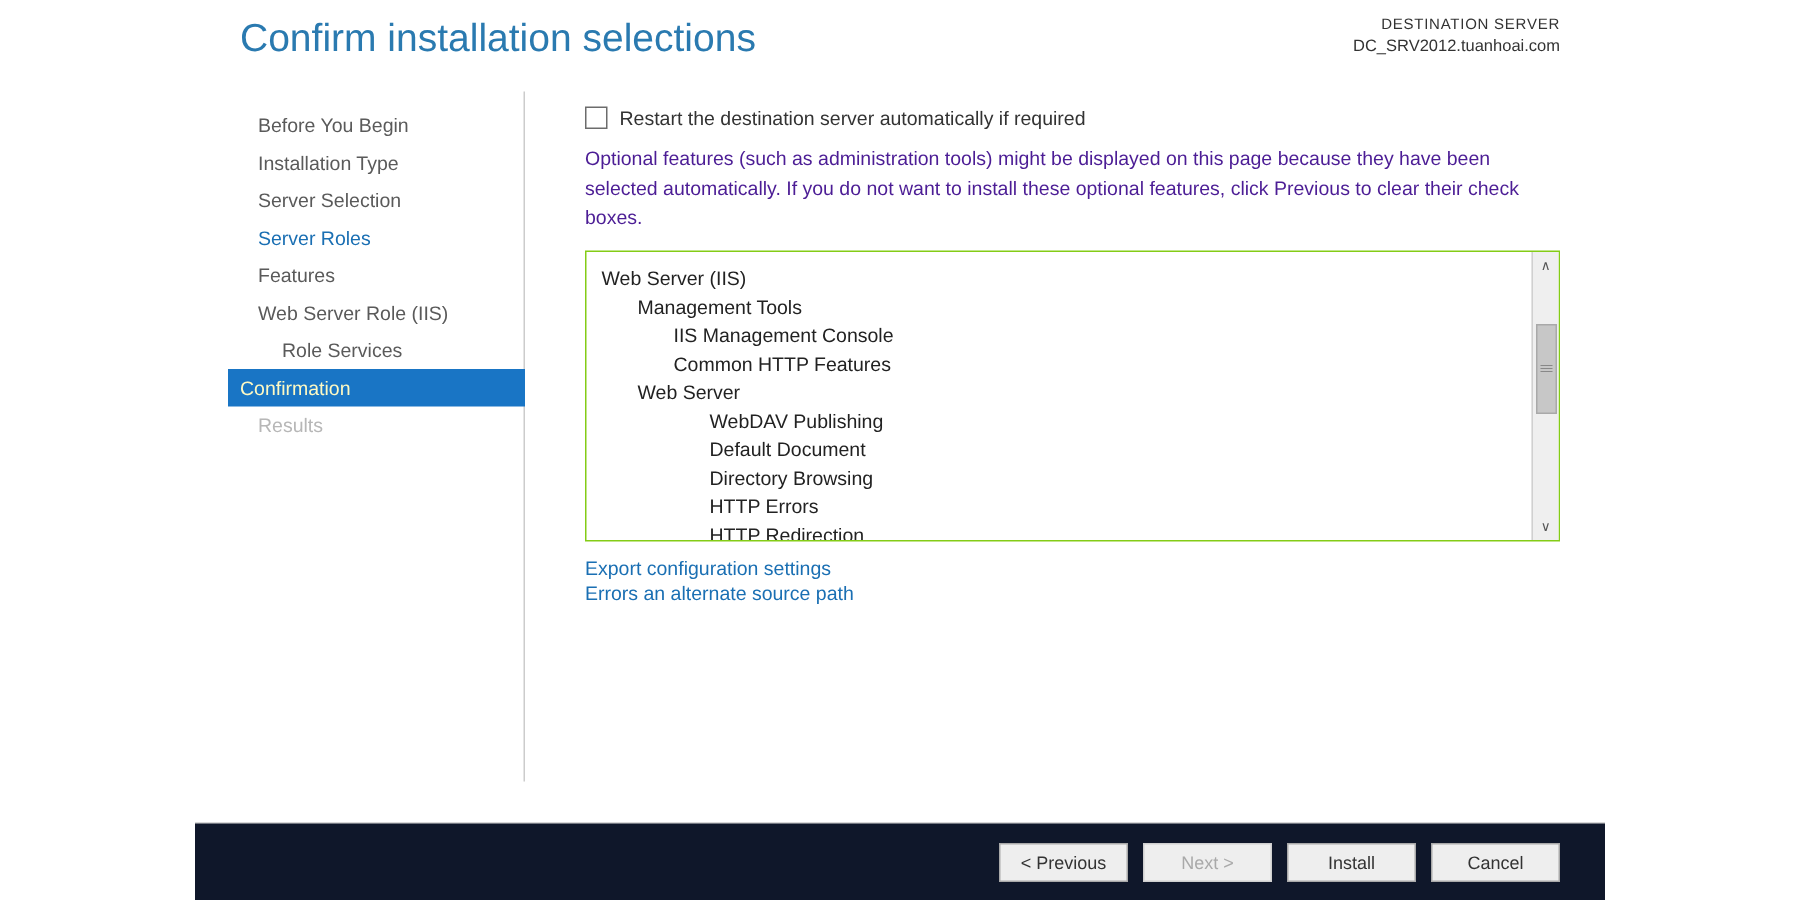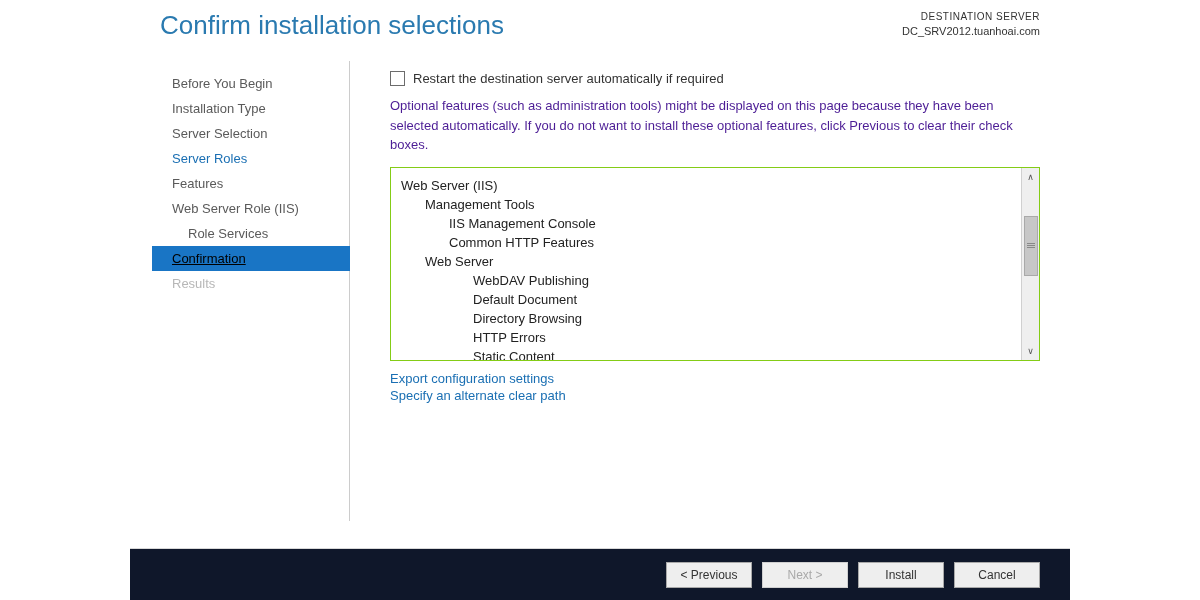--- a/index.html
+++ b/index.html
@@ -47,25 +47,24 @@
 .sidebar-item {
   padding: 5px 12px 5px 12px;
   font-size: 13px;
   color: #5a5a5a;
   cursor: default;
 }
 .sidebar-item.indent { padding-left: 28px; }
 .sidebar-item.link { color: #1a6fb3; }
 .sidebar-item.active {
   background: #1975c5;
-  color: #000000;
+  color: #fef9c3;
   margin-left: -8px;
-  padding-left: 20px;
+  padding-left: 8px;
   margin-right: -1px;
-  text-decoration: underline;
 }
 .sidebar-item.disabled { color: #b7b7b7; }
 .content {
   flex: 1;
   padding-top: 10px;
   display: flex;
   flex-direction: column;
 }
 .intro-text { color: #333; font-size: 13px; margin-bottom: 14px; }
 .checkbox-row {
@@ -215,36 +214,37 @@
       <div class="tree-scroll" id="tree">
           <div class="tree-node lvl0">Web Server (IIS)</div>
           <div class="tree-node lvl1">Management Tools</div>
           <div class="tree-node lvl2">IIS Management Console</div>
           <div class="tree-node lvl2">Common HTTP Features</div>
           <div class="tree-node lvl1">Web Server</div>
           <div class="tree-node lvl3">WebDAV Publishing</div>
           <div class="tree-node lvl3">Default Document</div>
           <div class="tree-node lvl3">Directory Browsing</div>
           <div class="tree-node lvl3">HTTP Errors</div>
+          <div class="tree-node lvl3">HTTP Redirection</div>
           <div class="tree-node lvl3">Static Content</div>
         </div>
       <div class="scrollbar">
         <div class="scroll-btn">∧</div>
         <div class="scroll-track">
           <div class="scroll-thumb">
             <div class="scroll-grip"></div>
           </div>
         </div>
         <div class="scroll-btn">∨</div>
       </div>
     </div>
 
     <div class="links-row">
       <span class="link-text">Export configuration settings</span>
-      <span class="link-text">Specify an alternate clear path</span>
+      <span class="link-text">Errors an alternate source path</span>
     </div>
   </div>
 </div>
 
 <div class="footer">
   <div class="btn">&lt; Previous</div>
   <div class="btn disabled">Next &gt;</div>
   <div class="btn">Install</div>
   <div class="btn">Cancel</div>
 </div>

